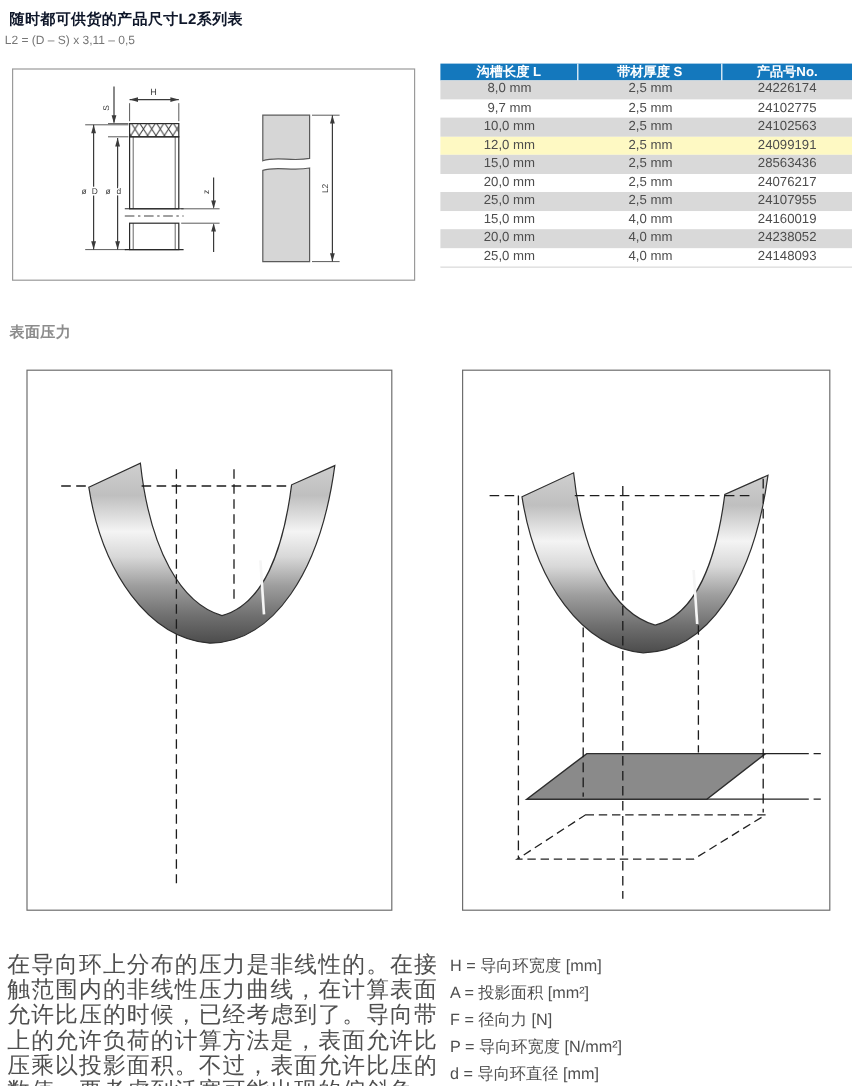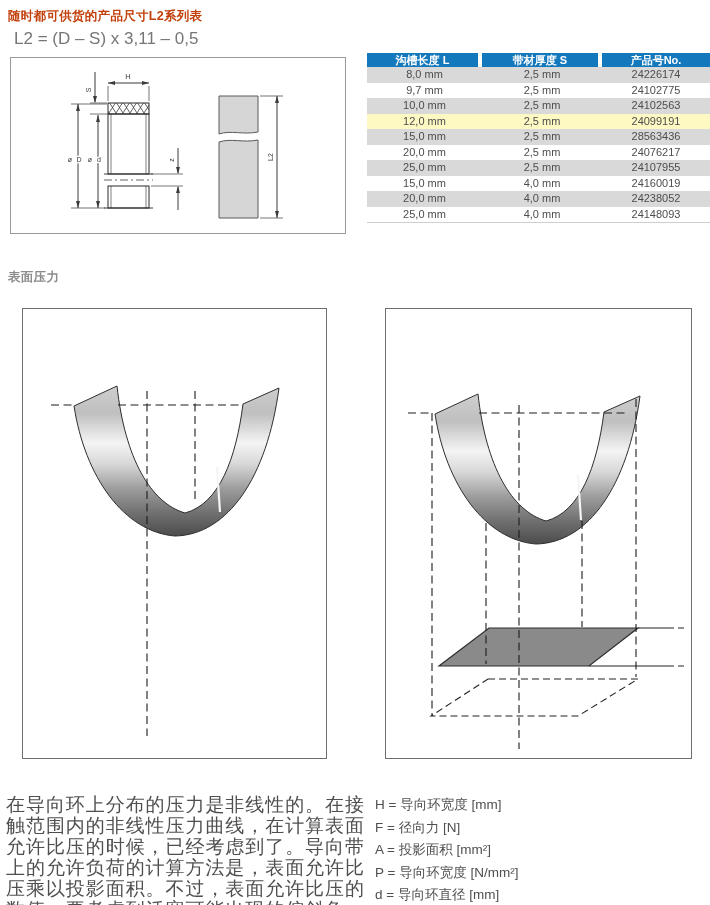--- a/index.html
+++ b/index.html
@@ -3,32 +3,32 @@
 <meta charset="utf-8">
 <style>
   html,body{margin:0;padding:0;}
   body{
     width:710px;height:905px;background:#ffffff;
     font-family:"Liberation Sans","DejaVu Sans",sans-serif;
     color:#4f4f4f;position:relative;overflow:hidden;
   }
   .abs{position:absolute;}
   .doc-title{
-    left:8px;top:8px;font-size:12.5px;font-weight:bold;color:#c2410c;letter-spacing:.3px;
+    left:8px;top:8px;font-size:12.5px;font-weight:bold;color:#0f172a;letter-spacing:.3px;
   }
-  .formula{left:14px;top:29px;font-size:17px;color:#767676;}
+  .formula{left:4px;top:29px;font-size:10px;color:#767676;}
   .section-title{left:8px;top:269px;font-size:12.5px;font-weight:bold;color:#8c8c8c;letter-spacing:.3px;}
 
   
   .drawing-box{left:10px;top:57px;width:334px;height:175px;border:1px solid #9a9a9a;background:#fff;}
 
   
   .product-table{left:367px;top:53px;width:343px;font-size:11px;}
   .pt-head{display:flex;height:14px;line-height:14px;font-weight:bold;color:#ffffff;text-align:center;}
-  .pt-head .c{border-right:4px solid #ffffff;box-sizing:border-box;}
+  .pt-head .c{border-right:1px solid #ffffff;box-sizing:border-box;}
   .pt-head .c:last-child{border-right:none;}
   .pt-row{display:flex;height:15.5px;line-height:15.5px;text-align:center;color:#4d4d4d;}
   .c1{width:115px;} .c2{width:120px;} .c3{width:108px;}
   .pt-body{border-bottom:1px solid #cfcfcf;}
 
   
   .diagram-box{border:1.5px solid #6e6e6e;background:#fff;}
   .diagram-left{left:22px;top:308px;width:303px;height:449px;}
   .diagram-right{left:385px;top:308px;width:305px;height:449px;}
 
@@ -233,17 +233,17 @@
     <line x1="133" y1="96" x2="133" y2="440" stroke="#1c1c1c" stroke-width="1.1" stroke-dasharray="8 4.5"></line>
     <line x1="196" y1="212" x2="196" y2="318" stroke="#1c1c1c" stroke-width="1.1" stroke-dasharray="8 4.5"></line>
     <line x1="250" y1="90" x2="250" y2="368" stroke="#1c1c1c" stroke-width="1.1" stroke-dasharray="8 4.5"></line>
   </svg>
 </div>
 
 <div class="abs paragraph">在导向环上分布的压力是非线性的。在接触范围内的非线性压力曲线，在计算表面允许比压的时候，已经考虑到了。导向带上的允许负荷的计算方法是，表面允许比压乘以投影面积。不过，表面允许比压的数值，要考虑到活塞可能出现的偏斜角，假设用的是推荐导向元件。</div>
 
 <div class="abs legend" id="legend">
     <div class="legend-line">H = 导向环宽度 [mm]</div>
+    <div class="legend-line">A = 投影面积 [mm²]</div>
     <div class="legend-line">F = 径向力 [N]</div>
-    <div class="legend-line">A = 投影面积 [mm²]</div>
     <div class="legend-line">P = 导向环宽度 [N/mm²]</div>
     <div class="legend-line">d = 导向环直径 [mm]</div>
   </div>
 
 </body></html>

